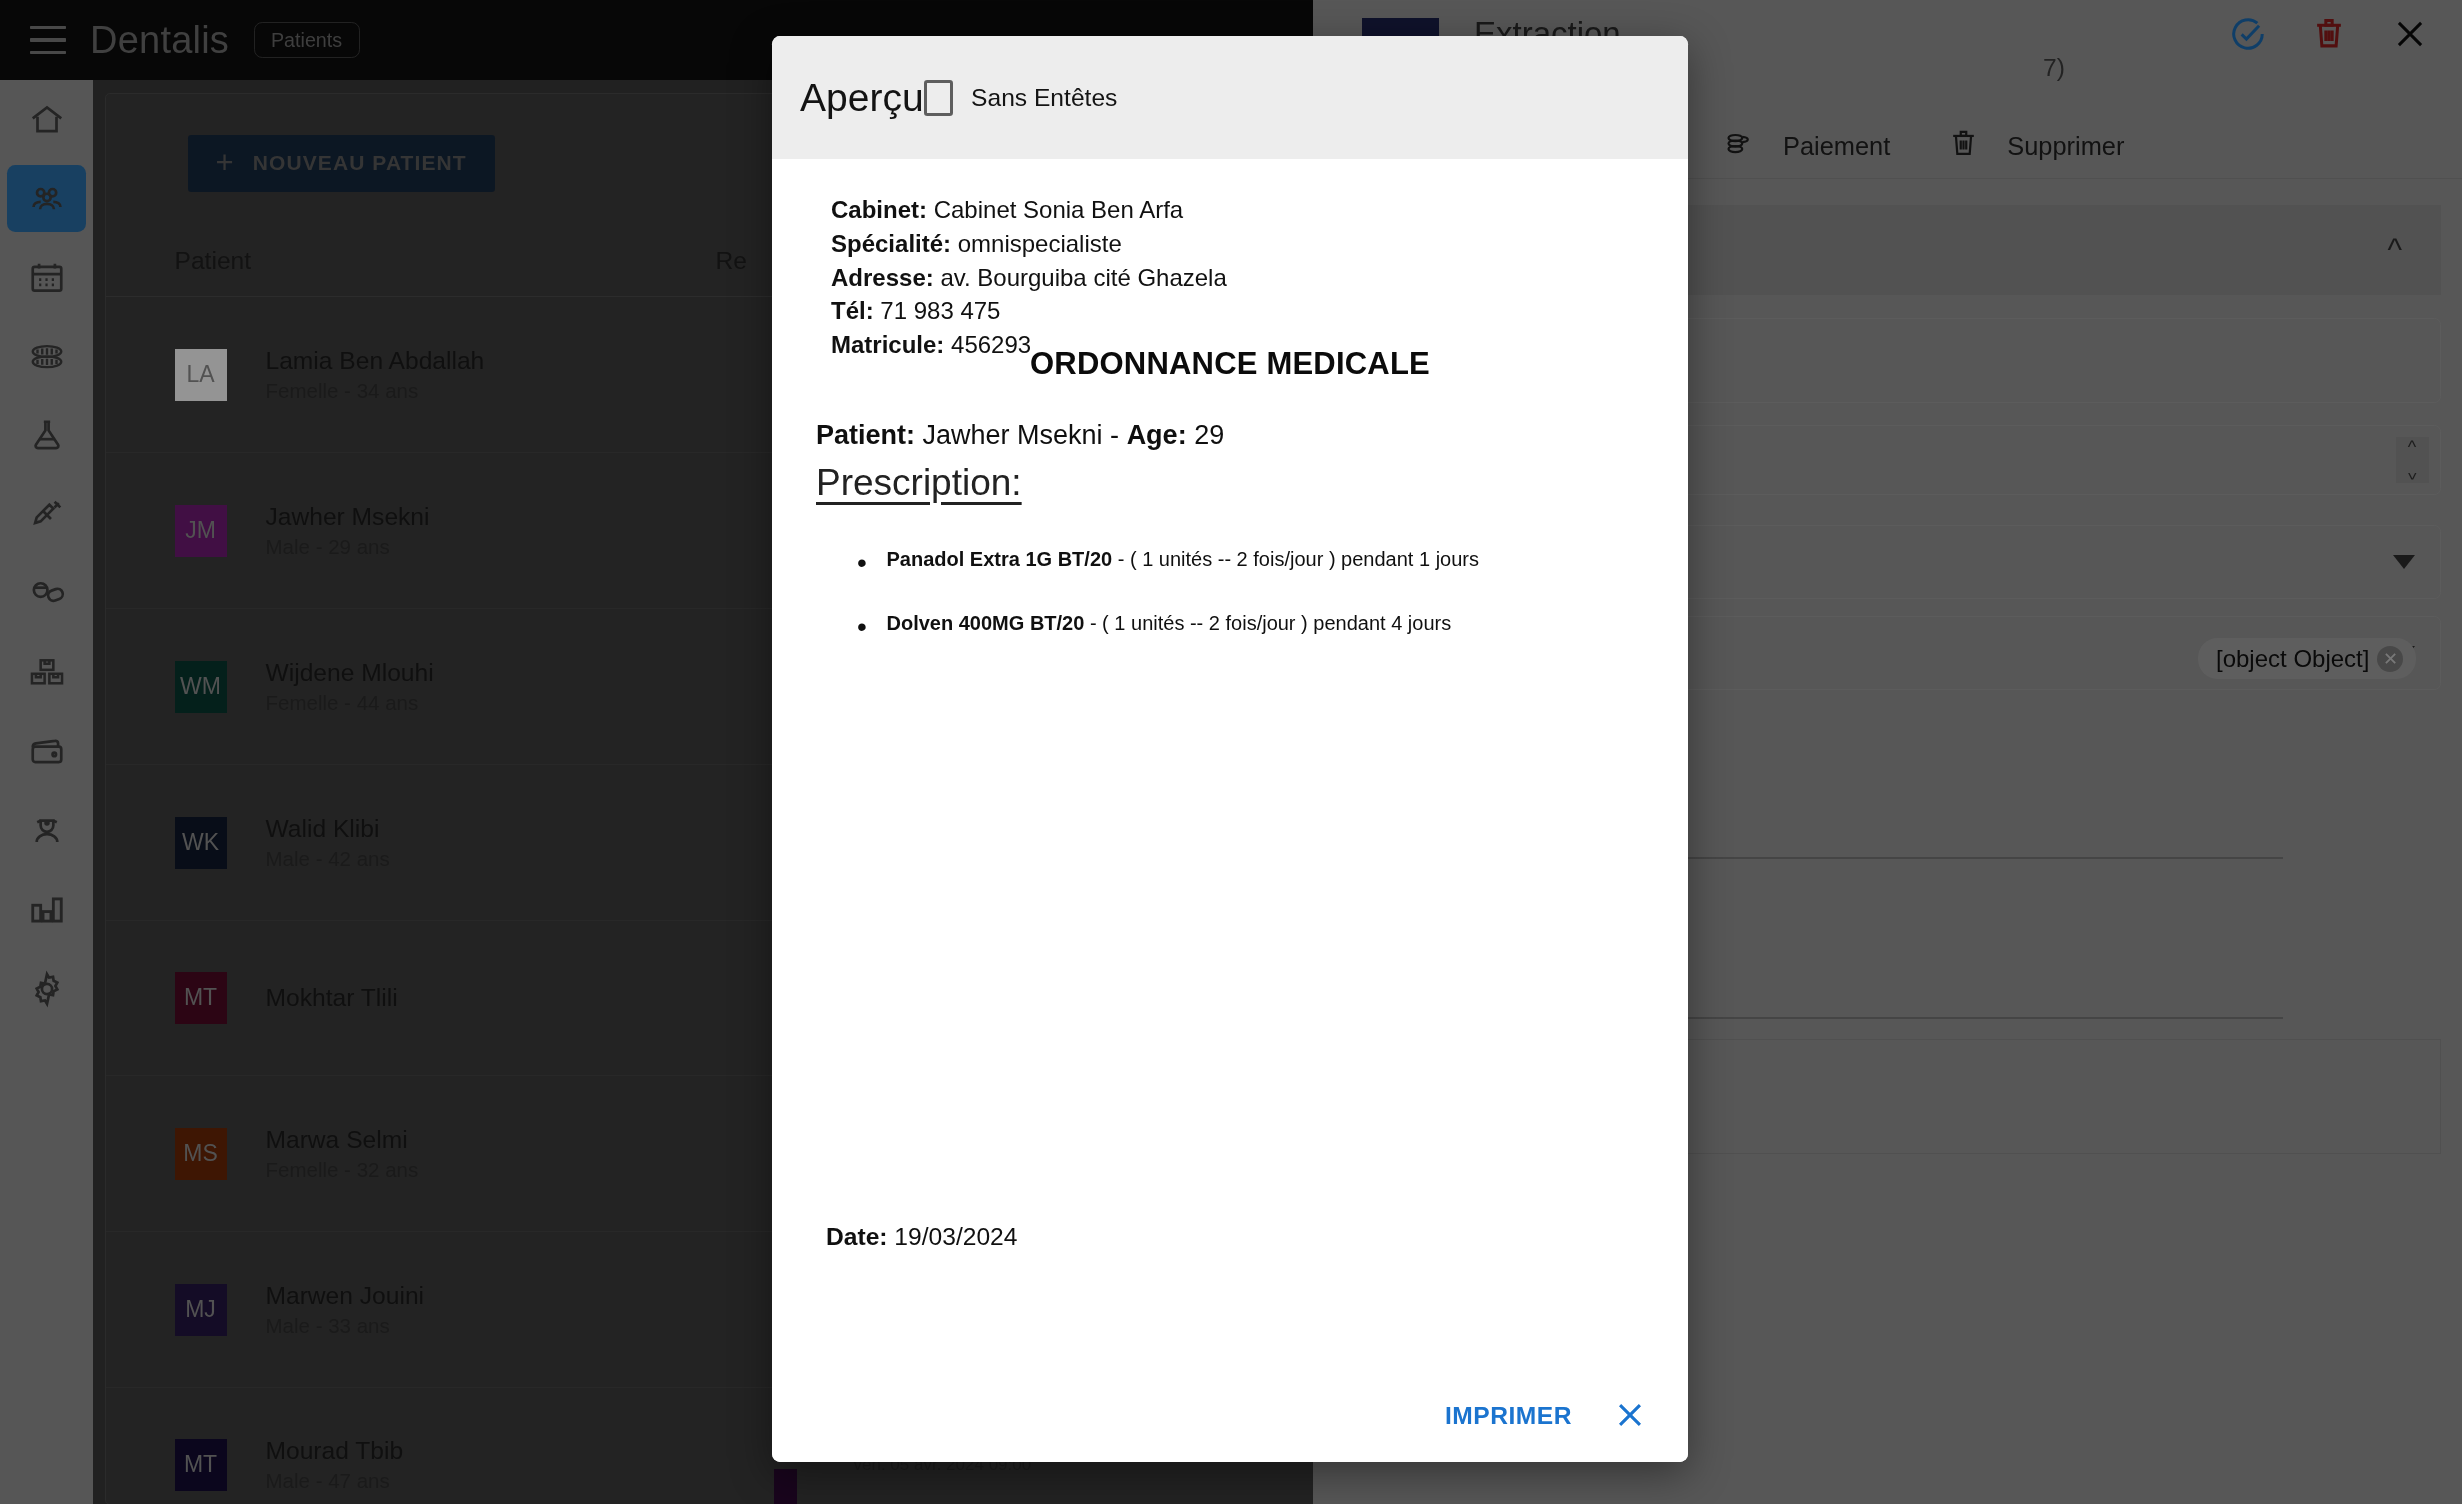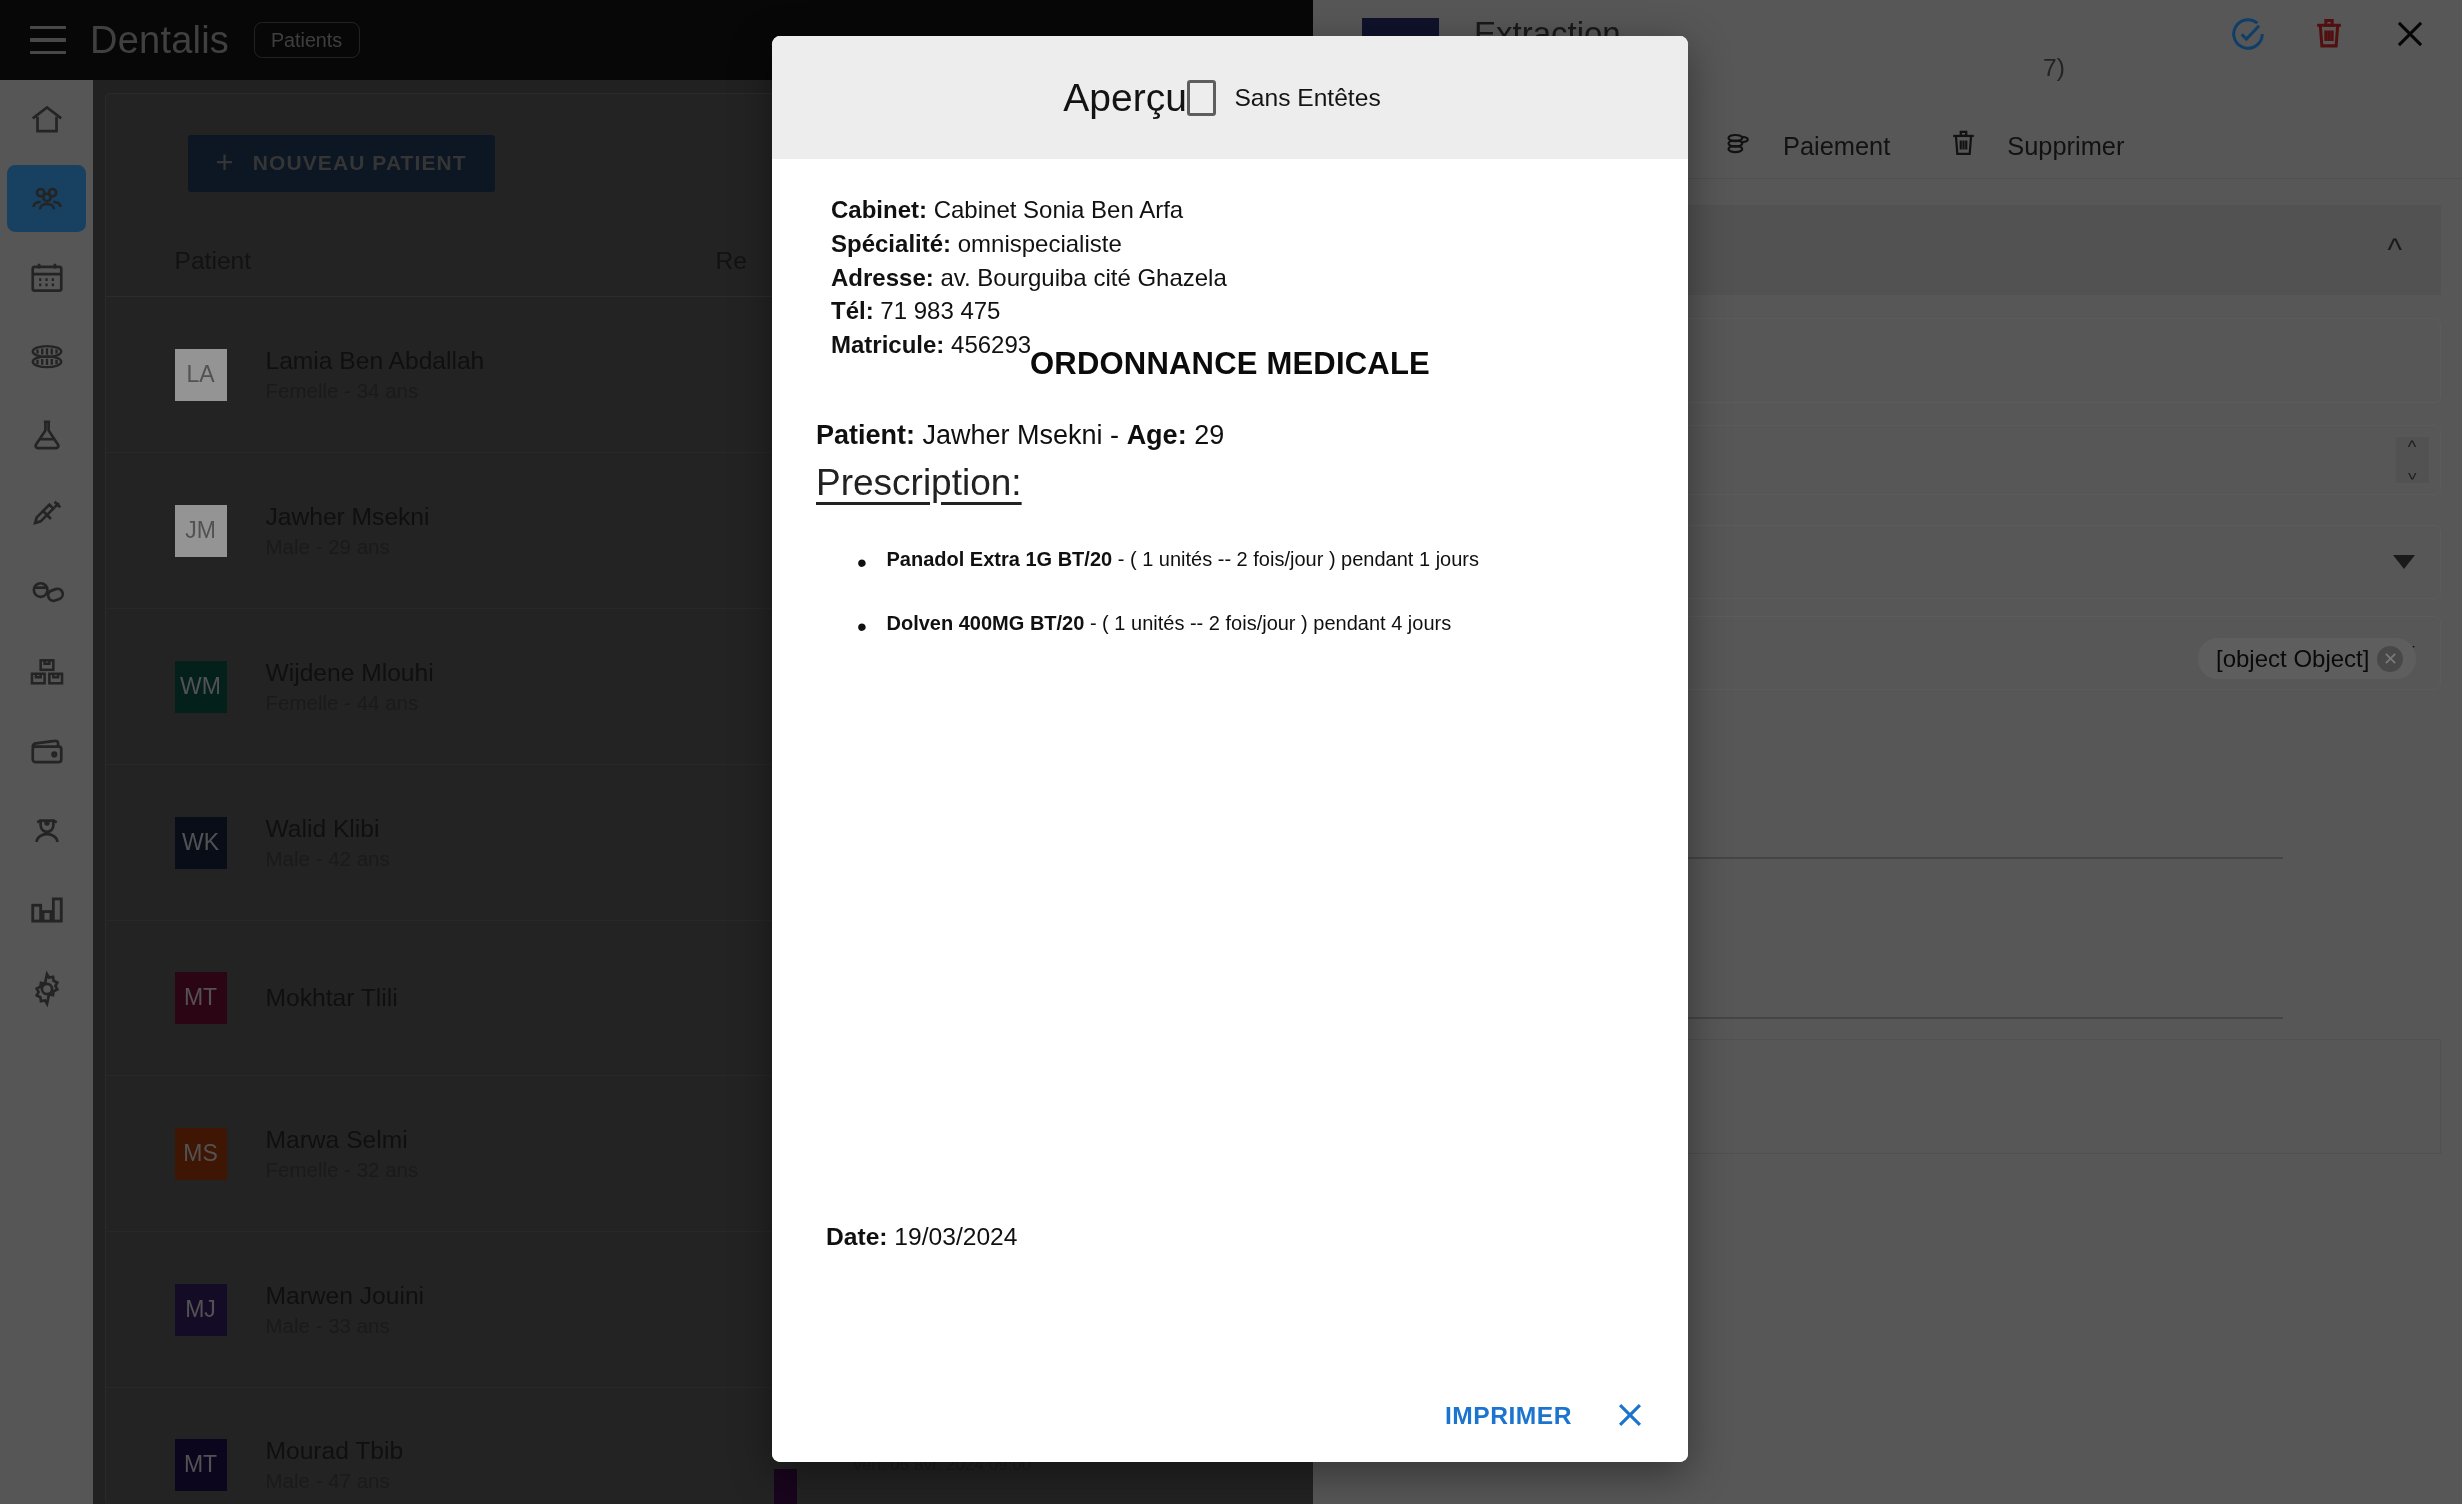--- a/index.html
+++ b/index.html
@@ -142,21 +142,21 @@
 
   
   .modal {
     position: absolute; left: 772px; top: 36px; width: 916px; height: 1426px;
     background: #ffffff; border-radius: 8.2px; overflow: hidden;
     box-shadow: 0 11.5px 41px rgba(0,0,0,0.4);
     display: flex; flex-direction: column;
   }
   .modal-head {
     height: 123px; background: #ededed; display: flex; align-items: center;
-    justify-content: center; padding: 0 44px 0 28px; flex: 0 0 auto;
+    justify-content: flex-start; padding: 0 44px 0 28px; flex: 0 0 auto;
   }
   .modal-title { font-size: 39px; color: #131313; font-weight: 400; }
   .hdr-right { display: flex; align-items: center; gap: 18px; cursor: pointer; }
   .cbx { width: 29.5px; height: 36px; border: 3.3px solid #5e5e5e; border-radius: 3.3px; }
   .cbx-lbl { font-size: 24.6px; color: #141414; }
 
   .modal-body { flex: 1 1 auto; position: relative; background: #fff; overflow: hidden; }
 
   .doc-head { position: absolute; left: 59px; top: 34px; }
   .doc-line { font-size: 24px; color: #111; line-height: 1.41; }
@@ -343,21 +343,21 @@
                 <div class="pname">Lamia Ben Abdallah</div>
                 <div class="pmeta">Femelle - 34 ans</div>
               </div>
               <div class="statuses">
                 <span class="sbar" style="background: rgb(10, 59, 50);"></span>
                 <span class="sbar" style="background: rgb(43, 10, 51);"></span>
               </div>
               <div class="apt-date"></div>
             </div>
             <div class="prow" style="top: 359px;">
-              <div class="avatar" style="background: #ffffff;">JM</div>
+              <div class="avatar" style="background: #701a75;">JM</div>
               <div class="pinfo">
                 <div class="pname">Jawher Msekni</div>
                 <div class="pmeta">Male - 29 ans</div>
               </div>
               <div class="statuses">
                 <span class="sbar" style="background: rgb(10, 59, 50);"></span>
                 <span class="sbar" style="background: rgb(43, 10, 51);"></span>
               </div>
               <div class="apt-date"></div>
             </div>

